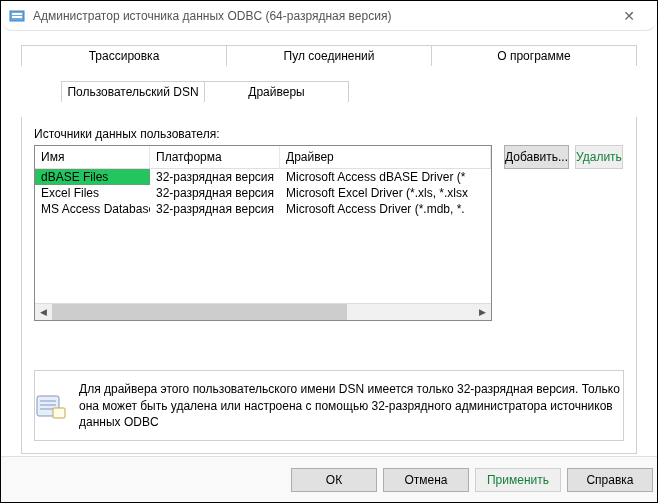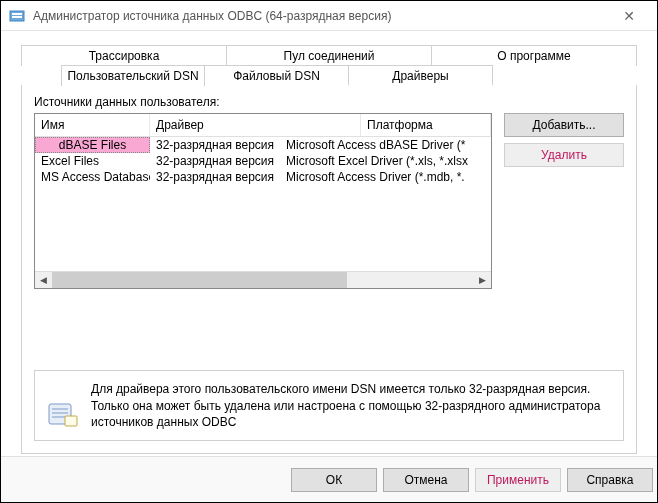--- a/index.html
+++ b/index.html
@@ -18,20 +18,21 @@
     display: flex;
     flex-direction: column;
   }
   .titlebar {
     height: 30px;
     background: #fff;
     border-bottom: 1px solid #e5e5e5;
     display: flex;
     align-items: center;
     padding: 0 8px;
+    border-radius: 11px;
   }
   .titlebar-icon {
     width: 16px; height: 16px;
     margin-right: 8px;
     display: inline-flex;
   }
   .titlebar-title {
     flex: 1;
     color: #555;
   }
@@ -39,20 +40,21 @@
     width: 40px;
     text-align: center;
     color: #666;
     font-size: 14px;
   }
   .content {
     flex: 1;
     padding: 8px 20px 0 20px;
     display: flex;
     flex-direction: column;
+    gap: 16px;
   }
   .tabrow {
     display: flex;
   }
   .tabrow.top { margin-top: 6px; }
   .tab {
     border: 1px solid #d0d0d0;
     border-bottom: none;
     background: #fff;
     padding: 3px 0;
@@ -116,24 +118,23 @@
   }
   .lv-row {
     display: flex;
   }
   .lv-cell {
     padding: 1px 6px;
     white-space: nowrap;
     overflow: hidden;
   }
   .lv-row.sel .lv-cell:first-child {
-    background: #f9a8d4;
+    background: #22c55e;
     outline: 1px dotted #888;
     outline-offset: -1px;
-    text-align: center;
   }
   .col-name { width: 115px; }
   .col-platform { width: 130px; }
   .col-driver { flex: 1; }
   .lv-hscroll {
     height: 17px;
     background: #f0f0f0;
     border-top: 1px solid #ddd;
     display: flex;
     align-items: center;
@@ -147,42 +148,42 @@
   .lv-hscroll .track {
     flex: 1; height: 100%; background: #f0f0f0; position: relative;
   }
   .lv-hscroll .thumb {
     position: absolute; left: 0; top: 0; height: 100%; width: 70%;
     background: #cdcdcd;
   }
   .side-buttons {
     width: 120px;
     display: flex;
-    flex-direction: column;
+    flex-direction: row;
     gap: 6px;
   }
   .btn {
     height: 24px;
     border: 1px solid #adadad;
     background: #e1e1e1;
     text-align: center;
     line-height: 22px;
     font-size: 12px;
   }
   .btn.disabled {
-    color: #be185d;
+    color: #15803d;
     background: #efefef;
     border-color: #d0d0d0;
   }
   .info-box {
     border: 1px solid #d0d0d0;
-    padding: 10px 12px;
+    padding: 10px 0;
     display: flex;
     gap: 12px;
-    align-items: flex-end;
+    align-items: center;
   }
   .info-icon {
     width: 32px; height: 32px;
     flex-shrink: 0;
   }
   .info-text {
     font-size: 12px;
     line-height: 1.35;
   }
   .footer {
@@ -216,34 +217,33 @@
 
   <div class="content">
 
     <div class="tabrow top">
       <div class="tab">Трассировка</div>
       <div class="tab">Пул соединений</div>
       <div class="tab">О программе</div>
     </div>
     <div class="tabrow bottom">
       <div class="tab active">Пользовательский DSN</div>
-      <div class="tab">Файловый DSN</div>
       <div class="tab">Драйверы</div>
     </div>
 
     <div class="tabpanel">
       <div class="section-label">Источники данных пользователя:</div>
 
       <div class="main-row">
 
         <div class="listview">
           <div class="lv-header">
             <div class="lv-header-cell col-name">Имя</div>
+            <div class="lv-header-cell col-platform">Платформа</div>
             <div class="lv-header-cell col-driver">Драйвер</div>
-            <div class="lv-header-cell col-platform">Платформа</div>
           </div>
           <div class="lv-body">
             <div class="lv-row sel">
               <div class="lv-cell col-name">dBASE Files</div>
               <div class="lv-cell col-platform">32-разрядная версия</div>
               <div class="lv-cell col-driver">Microsoft Access dBASE Driver (*</div>
             </div>
             <div class="lv-row">
               <div class="lv-cell col-name">Excel Files</div>
               <div class="lv-cell col-platform">32-разрядная версия</div>

